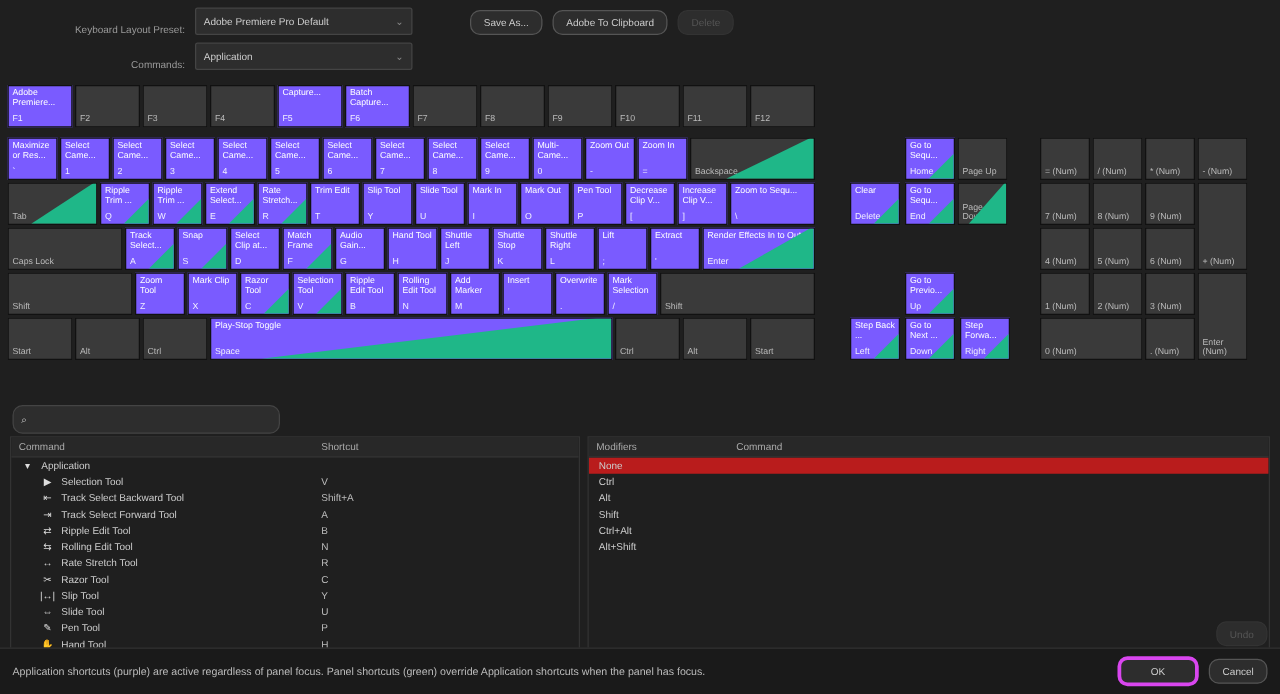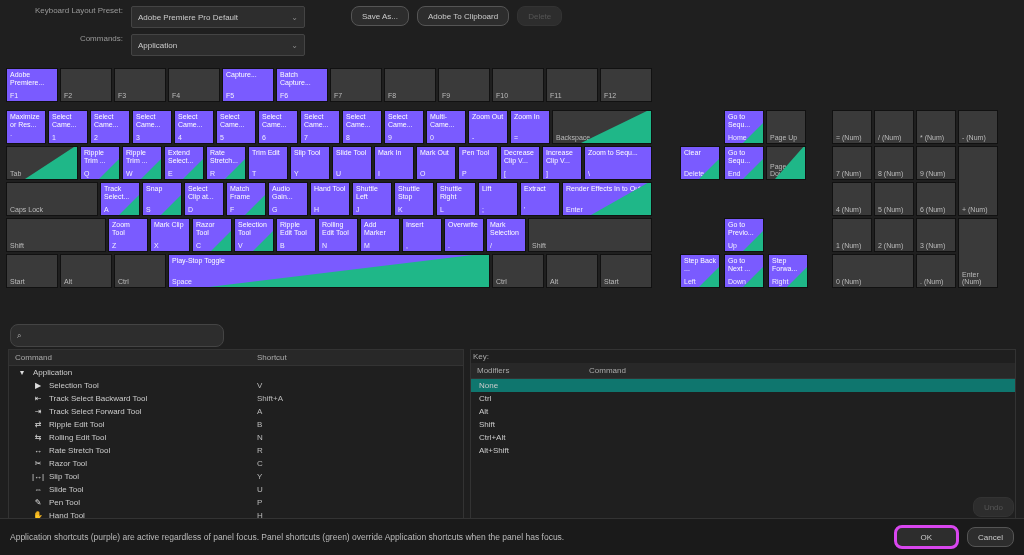--- a/index.html
+++ b/index.html
@@ -1,16 +1,16 @@
 <!DOCTYPE html>
 <html><head>
 <meta charset="utf-8">
 <style>
 html,body{margin:0;padding:0;background:#1f1f1f;color:#ccc;font-family:Arial,Helvetica,sans-serif;font-size:8px;width:1024px;height:555px;overflow:hidden}
-.top-bar{display:flex;align-items:flex-start;gap:8px;padding:6px 3px}
+.top-bar{display:flex;align-items:flex-end;gap:8px;padding:6px 28px}
 .label{color:#999;text-align:right}
 .dropdown{background:#2d2d2d;border:1px solid #444;border-radius:2px;padding:2px 6px;min-width:160px;height:16px;display:flex;align-items:center;justify-content:space-between}
 .dropdown .chev{color:#888}
 .btn{background:#2d2d2d;border:1px solid #555;border-radius:8px;padding:2px 10px;color:#ccc;height:14px;display:flex;align-items:center}
 .btn.dis{color:#555;border-color:#333}
 .btn.pri{border-radius:8px;border:3px solid #d946ef}
 .kb{position:relative;margin:6px 6px 8px 6px;height:248px}
 .key{position:absolute;box-sizing:border-box;border:1px solid #111;background:#2e2e2e;color:#bbb;padding:2px 3px;overflow:hidden}
 .key .top{font-size:7px;color:#d6d2ff;line-height:8px}
 .key.purple{background:#7a5bff;color:#fff}
@@ -24,21 +24,21 @@
 .panel{flex:1;border:1px solid #333;display:flex;flex-direction:column;min-height:160px;max-height:176px;overflow:hidden}
 .panel.cmd{flex:0 0 454px}
 .panel .hdr{display:flex;background:#282828;color:#aaa;border-bottom:1px solid #333}
 .panel .hdr div{padding:3px 6px}
 .panel .body{overflow:auto;flex:1}
 .row{display:flex;align-items:center;padding:2px 6px;color:#ccc}
 .row .ico{width:14px;text-align:center;color:#ddd;margin-right:4px}
 .row.indent{padding-left:22px}
 .row .sc{margin-left:auto;width:200px;color:#bbb}
 .mod-row{padding:2px 8px}
-.mod-row.sel{background:#0f766e}
+.mod-row.sel{background:#b91c1c}
 .foot{position:absolute;left:0;right:0;bottom:0;display:flex;align-items:center;padding:6px 10px;gap:8px;background:#1a1a1a;border-top:1px solid #333}
 .foot .hint{color:#bbb;font-size:8.5px}
 .foot .sp{flex:1}
 .side-btns{position:absolute;right:10px;bottom:12px;display:flex;flex-direction:column;gap:6px}
 </style>
 </head>
 <body>
 
 <div class="top-bar">
   <div class="label" style="width:120px">Keyboard Layout Preset:</div>
@@ -521,21 +521,20 @@
           <span class="sc">P</span>
         </div>
         <div class="row indent">
           <span class="ico">✋</span>
           <span>Hand Tool</span>
           <span class="sc">H</span>
         </div>
       </div>
   </div>
   <div class="panel">
-    <div style="padding:2px 2px;color:#aaa">Key:</div>
     <div class="hdr">
       <div style="width:100px">Modifiers</div>
       <div>Command</div>
     </div>
     <div class="body" id="mod-body">
         <div class="mod-row sel">None</div>
         <div class="mod-row">Ctrl</div>
         <div class="mod-row">Alt</div>
         <div class="mod-row">Shift</div>
         <div class="mod-row">Ctrl+Alt</div>

